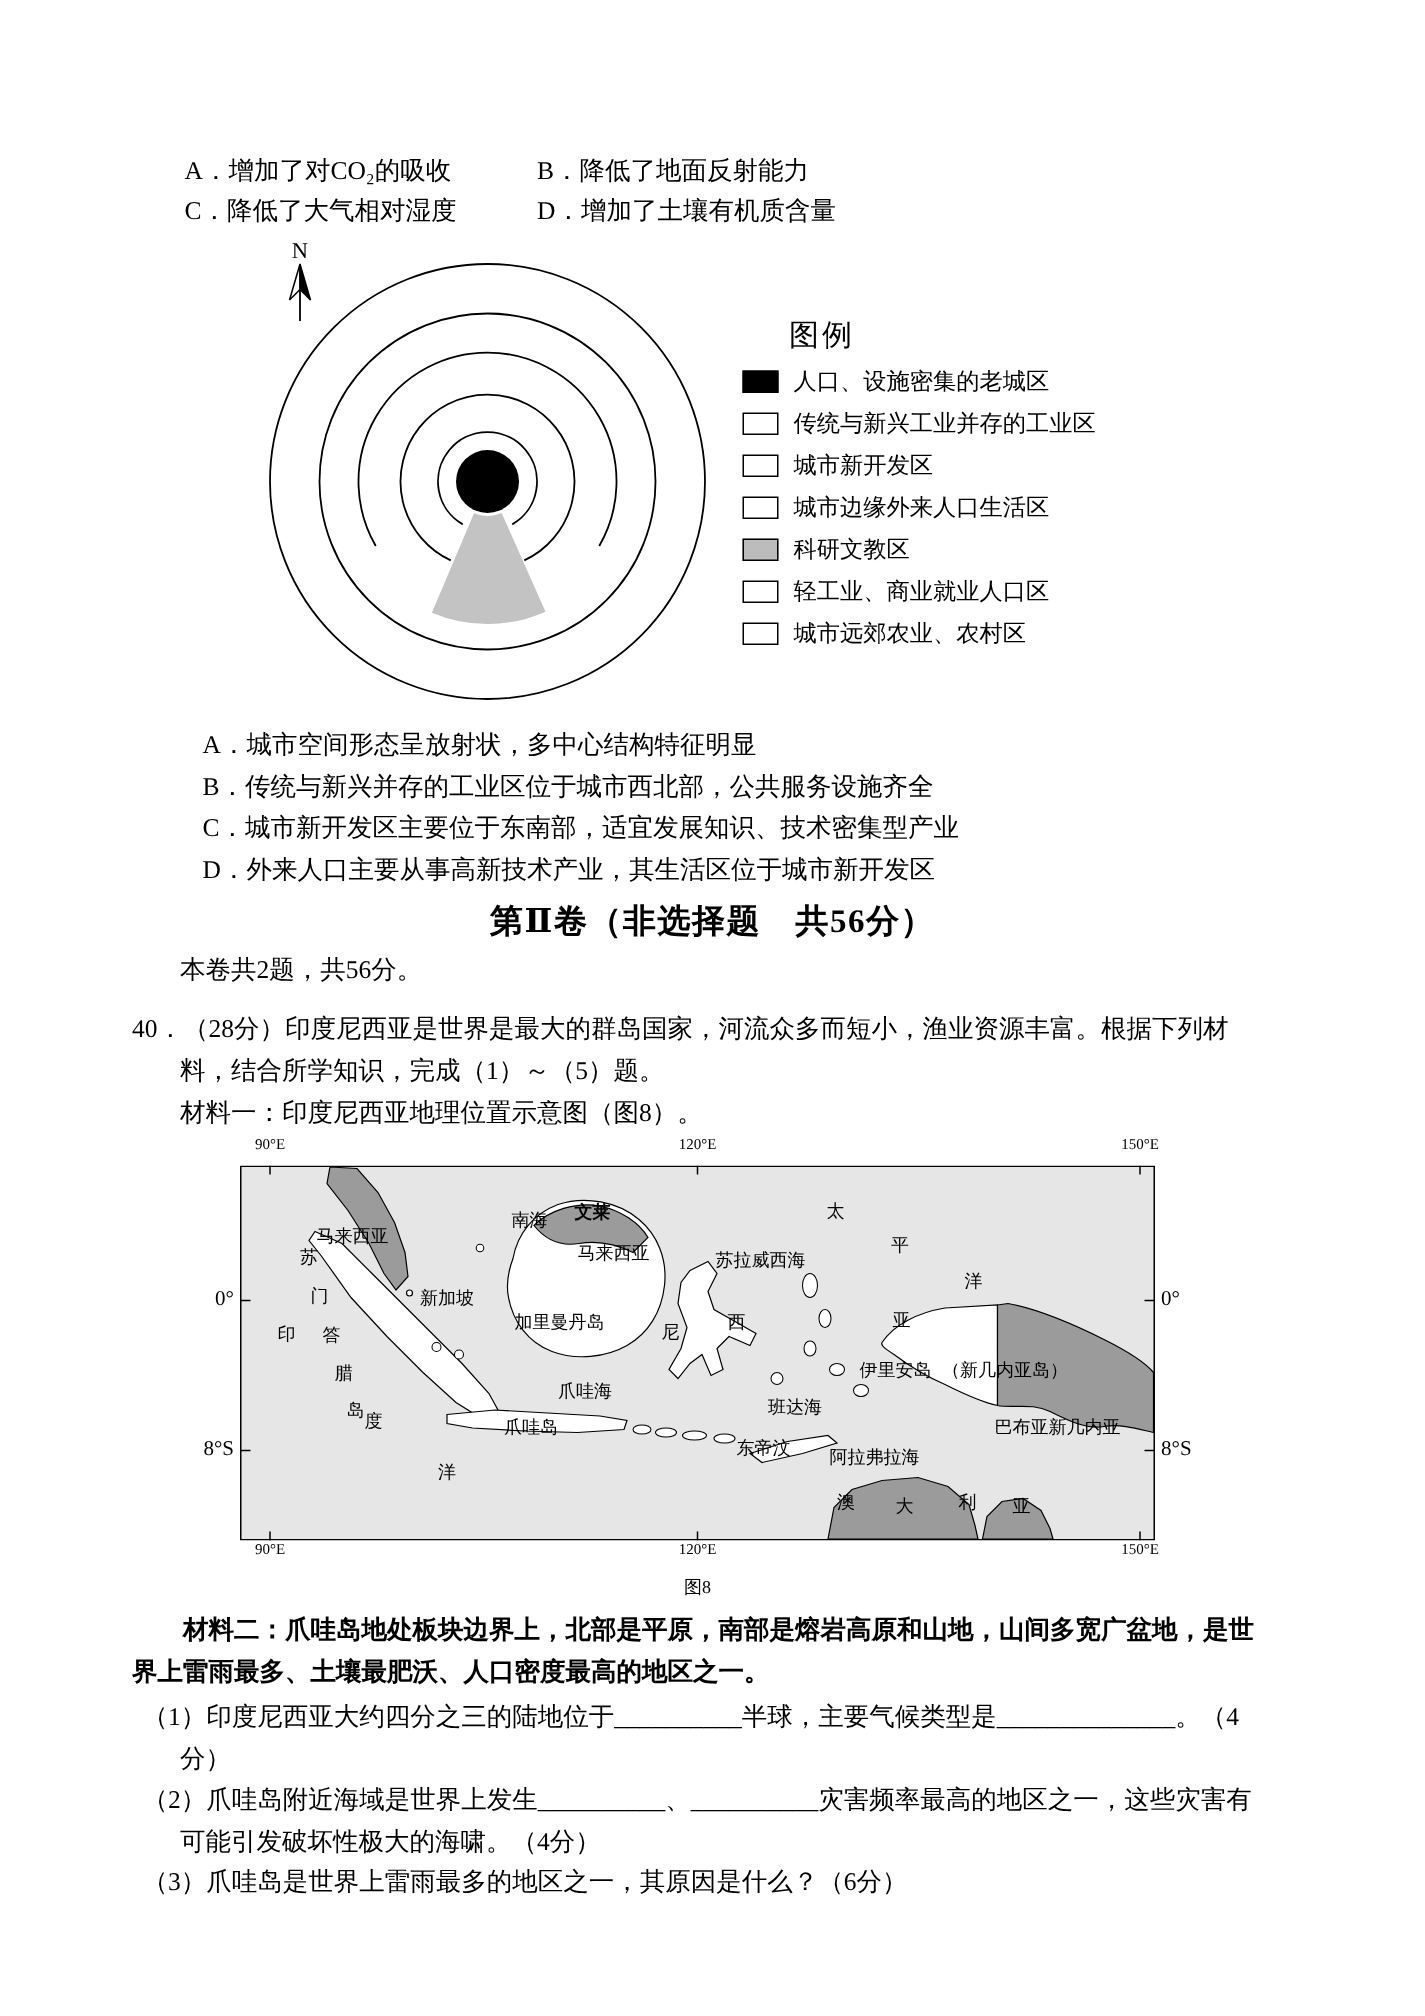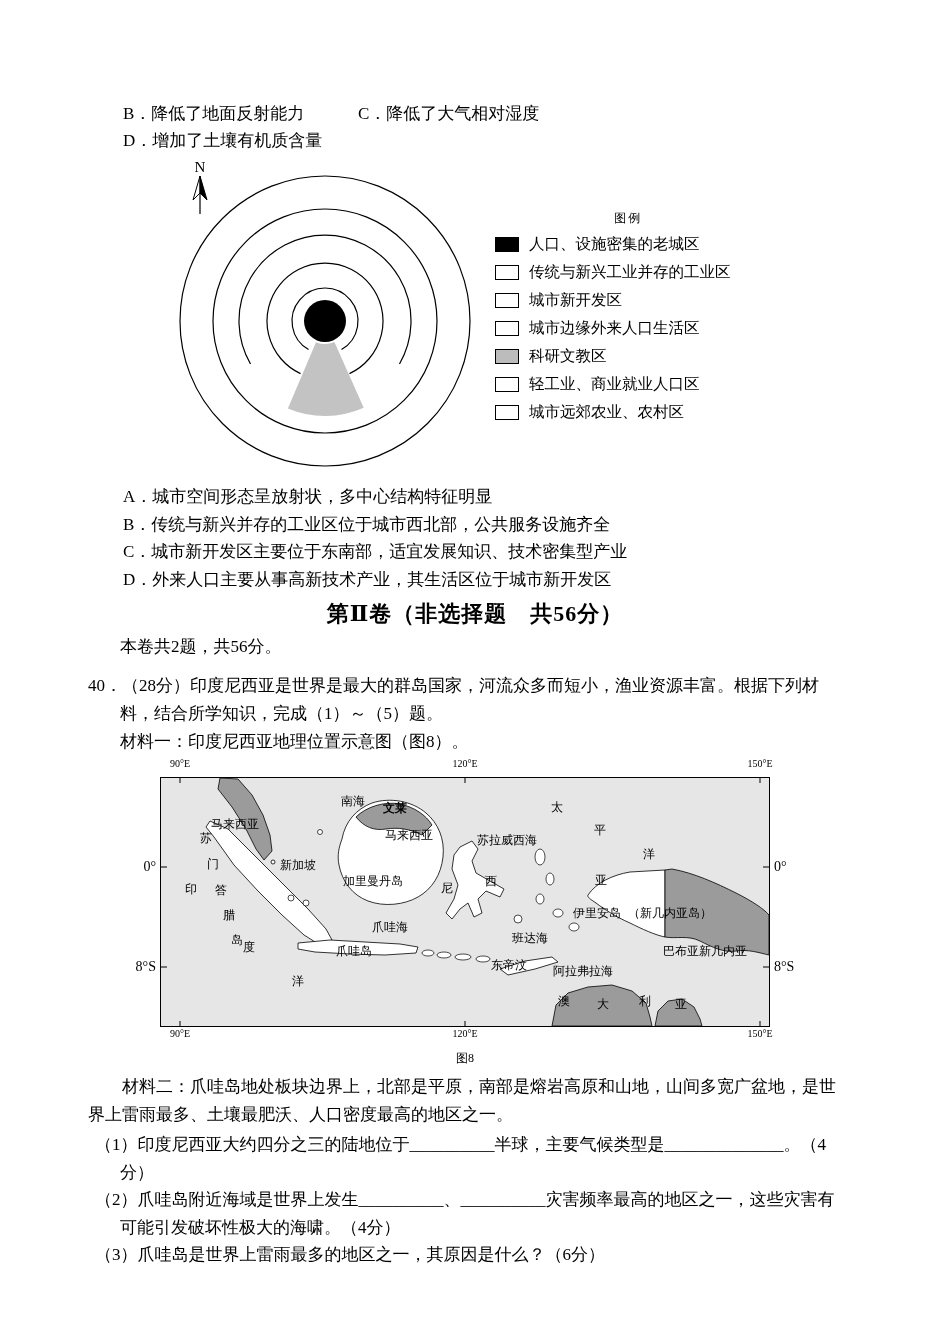--- a/index.html
+++ b/index.html
@@ -16,29 +16,29 @@
     line-height:27px; width:700px;
   }
   .opt-cell { white-space:nowrap; }
 
   
   .q11-stem { margin:3px 0 0 88px; line-height:28px; }
 
   .figure4 { display:flex; margin:4px 0 0 175px; }
   .diagram-svg { flex:0 0 300px; }
   .legend { margin:52px 0 0 20px; }
-  .legend-title { margin:0 0 7px 31px; font-size:12px; letter-spacing:2px;text-align:center; }
+  .legend-title { margin:0 0 7px 31px; font-size:20px; letter-spacing:2px; }
   .legend-item { display:flex; align-items:center; margin-bottom:7px; }
   .legend-swatch {
     width:24px; height:15px; border:1px solid #000; margin-right:10px; flex:0 0 24px;
   }
   .legend-label { font-size:15.5px; white-space:nowrap; }
 
   .q11-options { margin:10px 0 0 123px; line-height:27.5px; }
-  .q-option { white-space:nowrap; }
+  .q-option { white-space:nowrap;margin-left:12px; }
 
   
   .section-title { margin-top:6px; text-align:center; font-size:22px; font-weight:bold; letter-spacing:1px; }
   .section-note { margin:4px 0 12px 120px; line-height:27px; }
 
   
   .q40-stem { margin:2px 0 0 120px; width:726px; text-indent:-32px; line-height:27.5px; }
   .material1 { margin:1px 0 0 120px; line-height:27px; }
 
   
@@ -52,31 +52,32 @@
   .map-svg { display:block; }
   .axis-side { position:absolute; font-size:14px; white-space:nowrap; }
   .axis-side.left  { left:-38px; width:34px; text-align:right; }
   .axis-side.right { right:-42px; width:38px; text-align:left; }
   .map-label {
     position:absolute; transform:translate(-50%,-50%);
     font-size:12px; white-space:nowrap; line-height:12px;
   }
   .map-caption { width:610px; text-align:center; font-size:12px; margin-top:3px; }
 
-  .material2 { margin:6px 0 0 88px; width:760px; text-indent:2em; font-weight:normal; line-height:27.5px; }
+  .material2 { margin:6px 0 0 88px; width:760px; text-indent:2em; font-weight:bold; line-height:27.5px; }
 
   .q40-subqs { margin:3px 0 0 95px; width:752px; }
   .subq { padding-left:25px; text-indent:-25px; line-height:27.5px; }
 </style>
 </head>
 <body>
 
 <div class="page">
 
   <div class="q10-grid">
+      <span class="opt-cell">A．增加了对CO₂的吸收</span>
       <span class="opt-cell">B．降低了地面反射能力</span>
       <span class="opt-cell">C．降低了大气相对湿度</span>
       <span class="opt-cell">D．增加了土壤有机质含量</span>
     </div>
 
 
   <div class="figure4">
     <svg class="diagram-svg" width="300" height="315" viewBox="0 0 300 315">
       <text x="25" y="14" font-size="15" text-anchor="middle" font-family="Liberation Serif, serif">N</text>
       <g>
@@ -198,21 +199,21 @@
 
         <path d="M428,118 C436,106 452,98 470,95 L505,93 L505,160 C495,158 482,152 470,146 C456,140 444,132 436,126 C430,122 427,120 428,118 Z" fill="#ffffff" stroke="#000" stroke-width="0.8"></path>
 
         <path d="M505,93 L512,92 C534,96 556,106 576,116 C592,124 604,132 609,138 L609,178 C600,176 588,172 576,174 C564,176 552,170 540,164 C528,158 516,162 505,160 Z" fill="#9b9b9b" stroke="#000" stroke-width="0.8"></path>
 
         <path d="M392,249 L396,228 L408,216 L428,210 L452,208 L472,214 L486,226 L490,240 L492,249 Z" fill="#9b9b9b" stroke="#000" stroke-width="0.8"></path>
         <path d="M495,249 L498,234 L508,224 L522,222 L534,230 L540,242 L542,249 Z" fill="#9b9b9b" stroke="#000" stroke-width="0.8"></path>
       </svg>
       <div>
           <span class="map-label" style="left: 75px; top: 47px;">马来西亚</span>
-          <span class="map-label" style="left: 193px; top: 24px;">南海</span>
+          <span class="map-label" style="left: 193px; top: 36px;">南海</span>
           <span class="map-label" style="left: 235px; top: 31px; font-weight: bold;">文莱</span>
           <span class="map-label" style="left: 249px; top: 58px;">马来西亚</span>
           <span class="map-label" style="left: 138px; top: 88px;">新加坡</span>
           <span class="map-label" style="left: 46px; top: 61px;">苏</span>
           <span class="map-label" style="left: 53px; top: 87px;">门</span>
           <span class="map-label" style="left: 61px; top: 113px;">答</span>
           <span class="map-label" style="left: 69px; top: 138px;">腊</span>
           <span class="map-label" style="left: 77px; top: 163px;">岛</span>
           <span class="map-label" style="left: 31px; top: 112px;">印</span>
           <span class="map-label" style="left: 89px; top: 170px;">度</span>

